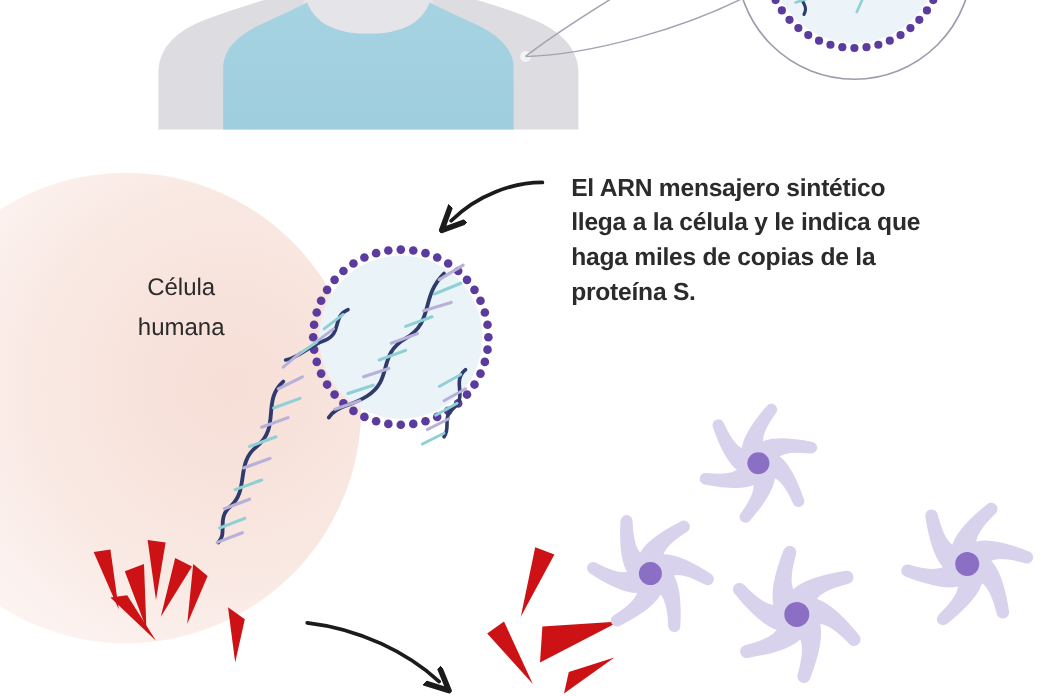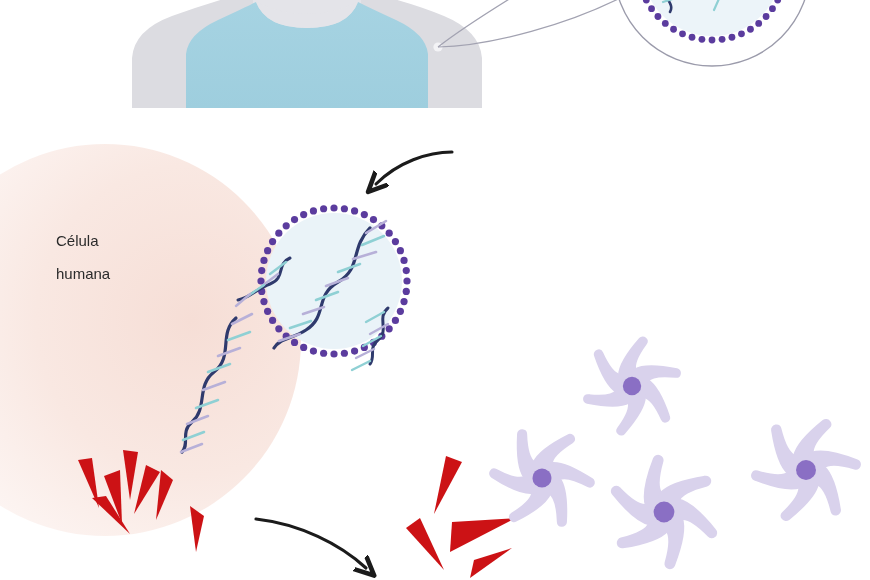--- a/index.html
+++ b/index.html
@@ -36,22 +36,23 @@
     font-weight: bold;
     color: #2b2b2b;
     letter-spacing: -0.2px;
     white-space: pre-line;
   }
   .cell-label {
     position: absolute;
     left: 56px;
     top: 224px;
     width: 190px;
+    text-align: center;
     font-family: "Liberation Sans", sans-serif;
-    font-size: 15px;
+    font-size: 20px;
     line-height: 33px;
     font-weight: normal;
     color: #2b2b2b;
     white-space: pre-line;
   }
 </style>
 </head>
 <body>
 
 <div id="stage">
@@ -331,17 +332,21 @@
           <path d="M813.8,482.8 Q811.4,495.4 786.0,515.8 Q806.1,496.4 803.2,484.7 Z" fill="#d9d2ec" stroke="#d9d2ec" stroke-width="10.5" stroke-linejoin="round"></path>
           <path d="M798.8,483.2 Q786.7,487.4 756.3,475.6 Q783.2,483.3 791.8,474.9 Z" fill="#d9d2ec" stroke="#d9d2ec" stroke-width="10.5" stroke-linejoin="round"></path>
           <path d="M791.0,470.4 Q781.3,462.0 776.3,429.8 Q783.1,456.9 794.7,460.2 Z" fill="#d9d2ec" stroke="#d9d2ec" stroke-width="10.5" stroke-linejoin="round"></path>
           <path d="M798.2,457.2 Q800.6,444.6 826.0,424.2 Q805.9,443.6 808.8,455.3 Z" fill="#d9d2ec" stroke="#d9d2ec" stroke-width="10.5" stroke-linejoin="round"></path>
           <path d="M813.2,456.8 Q825.3,452.6 855.7,464.4 Q828.8,456.7 820.2,465.1 Z" fill="#d9d2ec" stroke="#d9d2ec" stroke-width="10.5" stroke-linejoin="round"></path>
           <circle cx="806" cy="470" r="10.0" fill="#8a6fc4"></circle>
         </g>
       </g>
   </svg>
 
+  <div class="caption">El ARN mensajero sintético
+llega a la célula y le indica que
+haga miles de copias de la
+proteína S.</div>
 
   <div class="cell-label">Célula
 humana</div>
 
 </div>
 
 </body></html>

